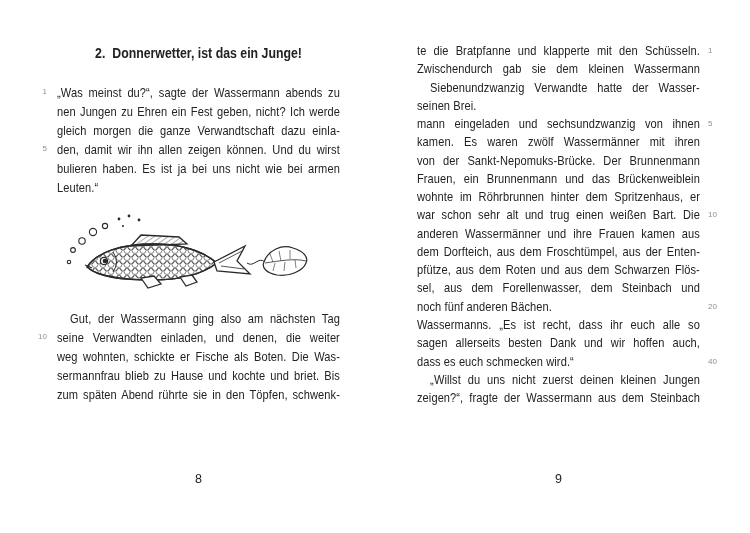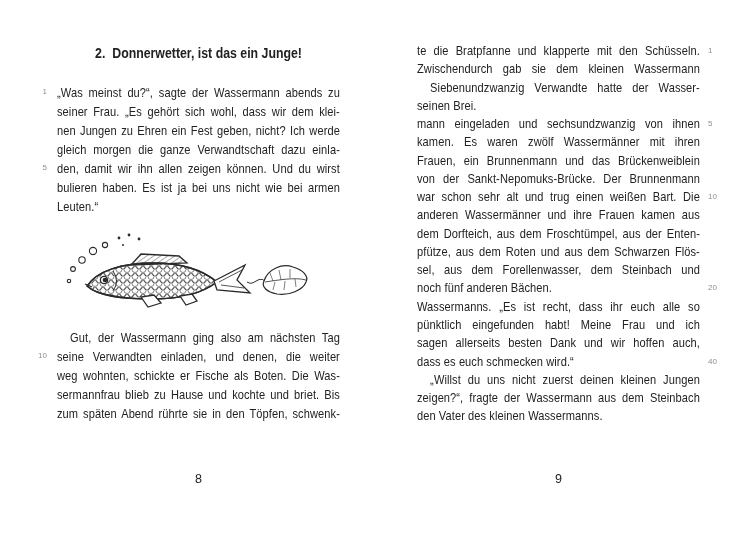--- a/index.html
+++ b/index.html
@@ -32,23 +32,20 @@
 <div class="stage">
 
   <div class="col" id="leftcol">
     <div class="title">2.  Donnerwetter, ist das ein Junge!</div>
 
     <div class="row">
         <span class="num">1</span>
         <div class="line">„Was meinst du?“, sagte der Wassermann abends zu</div>
       </div>
     <div class="row">
-        <div class="line">seiner Frau. „Es gehört sich wohl, dass wir dem klei-</div>
-      </div>
-    <div class="row">
         <div class="line">nen Jungen zu Ehren ein Fest geben, nicht? Ich werde</div>
       </div>
     <div class="row">
         <div class="line">gleich morgen die ganze Verwandtschaft dazu einla-</div>
       </div>
     <div class="row">
         <span class="num">5</span>
         <div class="line">den, damit wir ihn allen zeigen können. Und du wirst</div>
       </div>
     <div class="row">
@@ -145,24 +142,27 @@
         <div class="line e">seinen Brei.</div>
       </div>
     <div class="row">
         <span class="num">5</span>
         <div class="line">mann eingeladen und sechsundzwanzig von ihnen</div>
       </div>
     <div class="row">
         <div class="line">kamen. Es waren zwölf Wassermänner mit ihren</div>
       </div>
     <div class="row">
+        <div class="line">von der Sankt-Nepomuks-Brücke. Der Brunnenmann</div>
+      </div>
+    <div class="row">
         <div class="line">Frauen, ein Brunnenmann und das Brückenweiblein</div>
       </div>
     <div class="row">
-        <div class="line">von der Sankt-Nepomuks-Brücke. Der Brunnenmann</div>
+        <div class="line">wohnte im Röhrbrunnen hinter dem Spritzenhaus, er</div>
       </div>
     <div class="row">
         <span class="num">10</span>
         <div class="line">war schon sehr alt und trug einen weißen Bart. Die</div>
       </div>
     <div class="row">
         <div class="line">anderen Wassermänner und ihre Frauen kamen aus</div>
       </div>
     <div class="row">
         <div class="line">dem Dorfteich, aus dem Froschtümpel, aus der Enten-</div>
@@ -174,35 +174,29 @@
         <div class="line">sel, aus dem Forellenwasser, dem Steinbach und</div>
       </div>
     <div class="row">
         <span class="num">20</span>
         <div class="line e">noch fünf anderen Bächen.</div>
       </div>
     <div class="row">
         <div class="line">Wassermanns. „Es ist recht, dass ihr euch alle so</div>
       </div>
     <div class="row">
-        <div class="line">pünktlich eingefunden habt! Meine Frau und ich</div>
-      </div>
-    <div class="row">
         <div class="line">sagen allerseits besten Dank und wir hoffen auch,</div>
       </div>
     <div class="row">
         <span class="num">40</span>
         <div class="line e">dass es euch schmecken wird.“</div>
       </div>
     <div class="row">
         <div class="line ind">„Willst du uns nicht zuerst deinen kleinen Jungen</div>
       </div>
     <div class="row">
         <div class="line">zeigen?“, fragte der Wassermann aus dem Steinbach</div>
-      </div>
-    <div class="row">
-        <div class="line e">den Vater des kleinen Wassermanns.</div>
       </div>
   </div>
 
   <div class="pagenum" id="pn-left">8</div>
   <div class="pagenum" id="pn-right">9</div>
 </div>
 
 </body></html>

